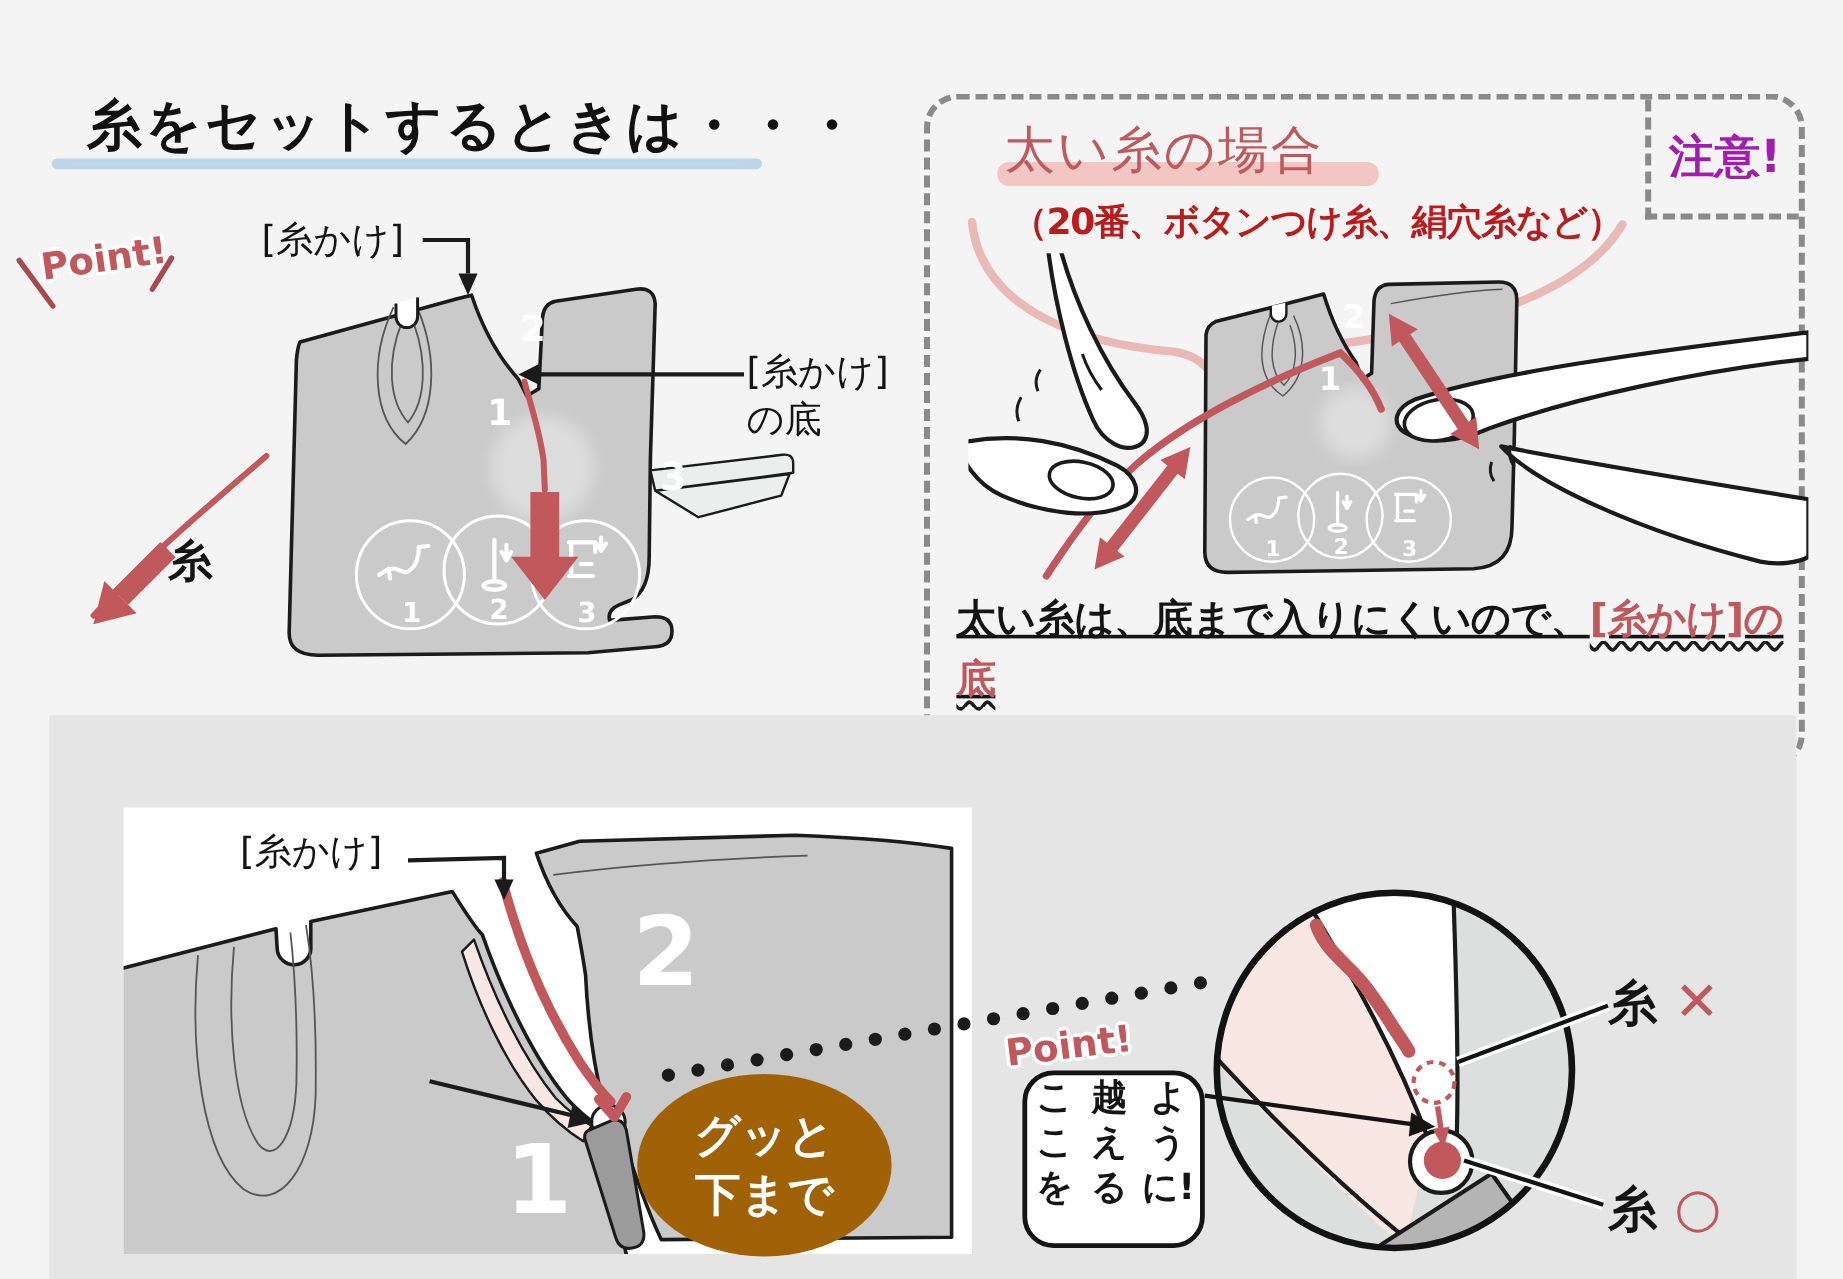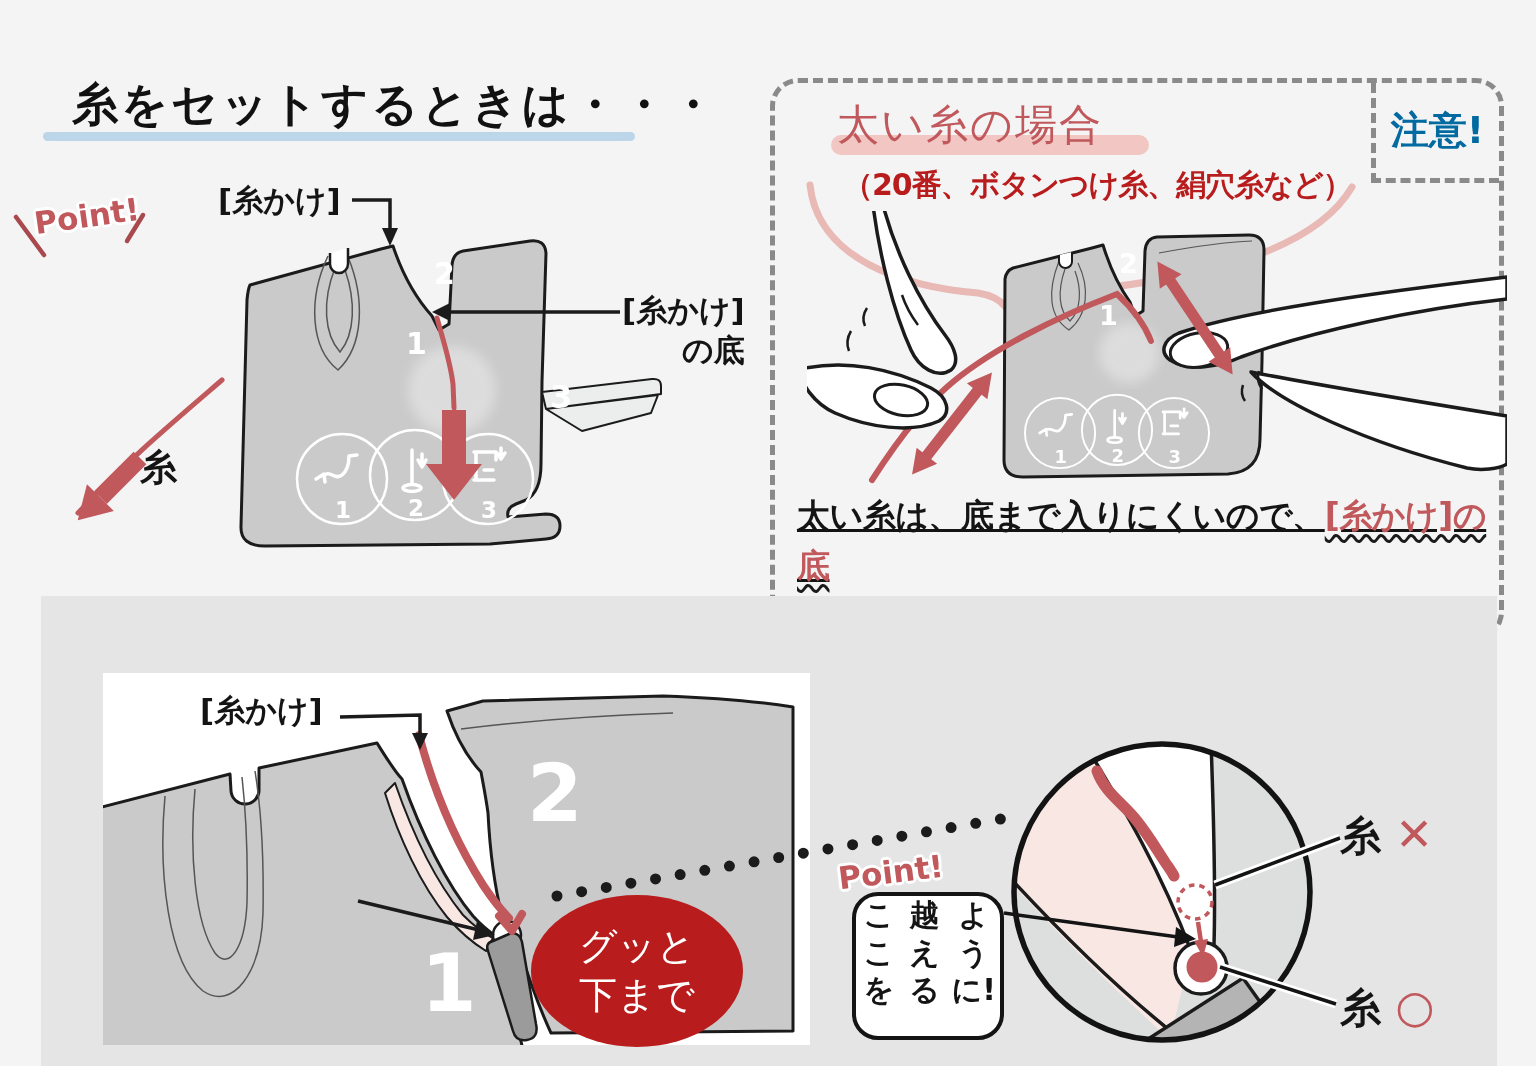--- a/index.html
+++ b/index.html
@@ -9,37 +9,37 @@
   .red{color:#c0585c;}
   .owhite{text-shadow:-2px -2px 0 #fff,2px -2px 0 #fff,-2px 2px 0 #fff,2px 2px 0 #fff,
           0 3px 0 #fff,0 -3px 0 #fff,3px 0 0 #fff,-3px 0 0 #fff;}
   .page-title{left:72px;top:34px;font-size:46px;font-weight:bold;letter-spacing:3px;color:#111;}
   .underline-a{left:43px;top:92px;width:592px;height:9px;background:#a9cbe3;border-radius:5px;opacity:.75;}
   .underline-b{left:58px;top:95px;width:562px;height:4px;background:#bcd7ea;border-radius:3px;}
   .point-label{left:34px;top:158px;font-size:31px;font-weight:bold;color:#c0585c;transform:rotate(-8deg);}
   .point-bubble{left:14px;top:208px;width:196px;height:158px;background:#c0585c;border-radius:50%;
     color:#fff;font-weight:bold;font-size:37px;text-align:center;padding-top:0;
     display:flex;flex-direction:column;justify-content:center;line-height:1.25;}
-  .lbl-black{font-size:31px;font-weight:bold;color:#141414;line-height:1.3;text-align:right;}
+  .lbl-black{font-size:31px;font-weight:normal;color:#141414;line-height:1.3;}
   .thread-lbl{left:140px;top:403px;font-size:37px;font-weight:bold;}
   .caution-box{left:770px;top:38px;width:734px;height:562px;border:5px dashed #8a8a8a;border-radius:28px;box-sizing:border-box;}
   .caution-badge{right:0;top:0;width:128px;height:100px;border-left:5px dashed #8a8a8a;border-bottom:5px dashed #8a8a8a;
     box-sizing:border-box;display:flex;align-items:center;justify-content:center;
-    font-size:38px;font-weight:bold;color:#0369a1;}
+    font-size:38px;font-weight:bold;color:#a21caf;}
   .caution-title{left:62px;top:14px;font-size:42px;font-weight:normal;color:#c0585c;letter-spacing:2px;z-index:2;}
   .caution-hl{left:56px;top:52px;width:318px;height:20px;background:#f2c6c2;border-radius:10px;z-index:1;}
   .caution-sub{left:68px;top:82px;font-size:30px;font-weight:bold;color:#b91c1c;letter-spacing:-1px;}
   .caution-body{left:22px;top:408px;width:700px;font-size:33px;font-weight:bold;letter-spacing:-0.5px;line-height:1.5;text-decoration:underline;}
   .wavy{text-decoration-line:underline;text-decoration-style:wavy;text-decoration-color:#1b1b1b;
         text-decoration-thickness:2.5px;text-underline-offset:7px;}
   .bottom-panel{left:41px;top:556px;width:1456px;height:483px;background:#e5e5e6;}
   .white-panel{left:62px;top:77px;width:707px;height:372px;background:#ffffff;}
   .itoosae-lbl{left:79px;top:200px;font-size:35px;font-weight:bold;color:#c0585c;}
-  .gutto-bubble{left:428px;top:222px;width:212px;height:152px;background:#b91c1c;border-radius:50%;
-    color:#fff;font-weight:normal;font-size:38px;text-align:center;display:flex;flex-direction:column;
+  .gutto-bubble{left:428px;top:222px;width:212px;height:152px;background:#a16207;border-radius:50%;
+    color:#fff;font-weight:bold;font-size:38px;text-align:center;display:flex;flex-direction:column;
     justify-content:center;line-height:1.3;z-index:3;}
   .zoom-lbl{left:819px;top:142px;font-size:33px;font-weight:bold;color:#141414;letter-spacing:2px;}
   .point2-lbl{left:797px;top:258px;font-size:31px;font-weight:bold;color:#c0585c;transform:rotate(-7deg);z-index:5;}
   .note-bubble{left:811px;top:296px;width:152px;height:148px;background:#fff;border:4px solid #141414;border-radius:26px;
     box-sizing:border-box;display:flex;flex-direction:row;justify-content:center;text-align:center;
     font-size:30px;font-weight:bold;line-height:1.25;z-index:4;}
   .mark-lbl{font-size:41px;font-weight:bold;z-index:5;}
   .mark-lbl .mk{font-size:45px;color:#c0585c;}
   svg text{font-family:"DejaVu Sans",sans-serif;font-weight:bold;}
 </style>

